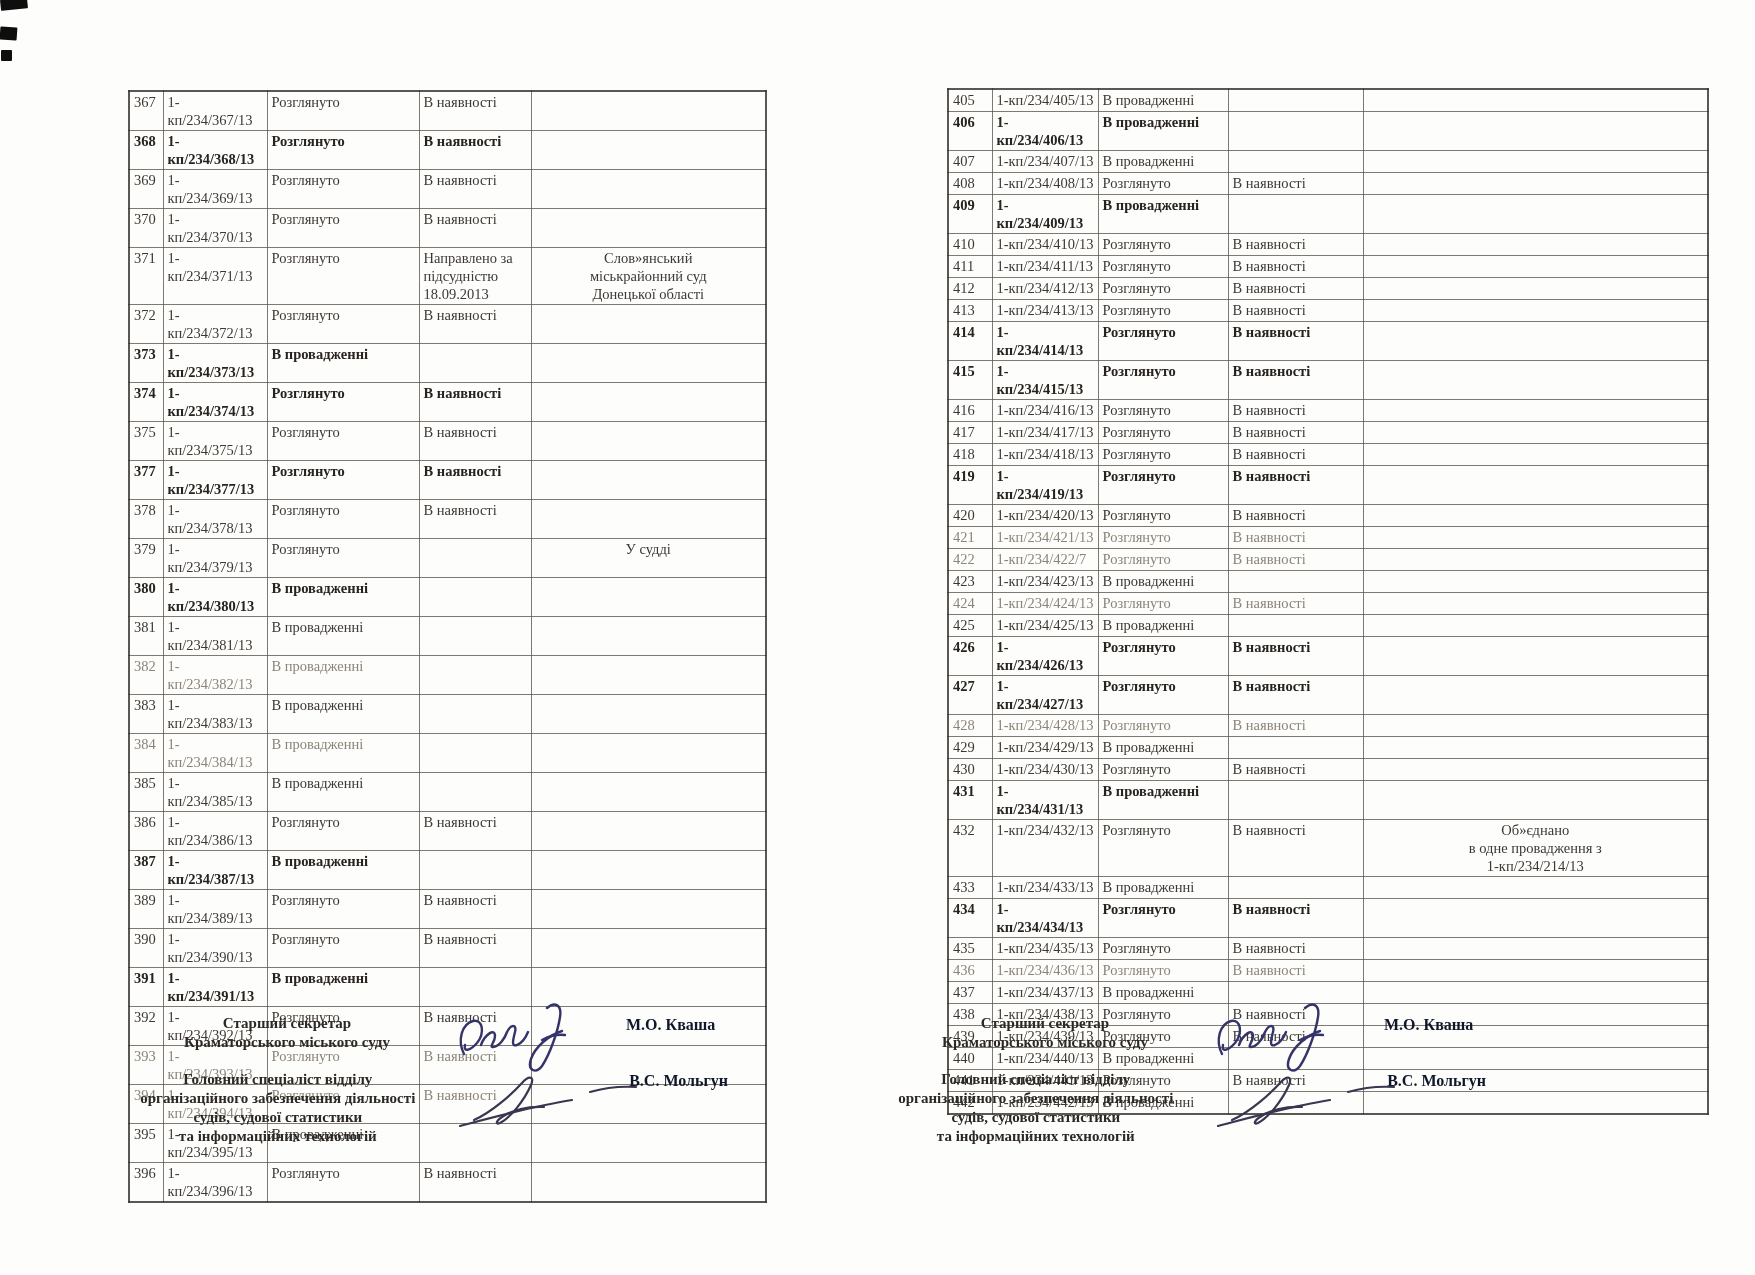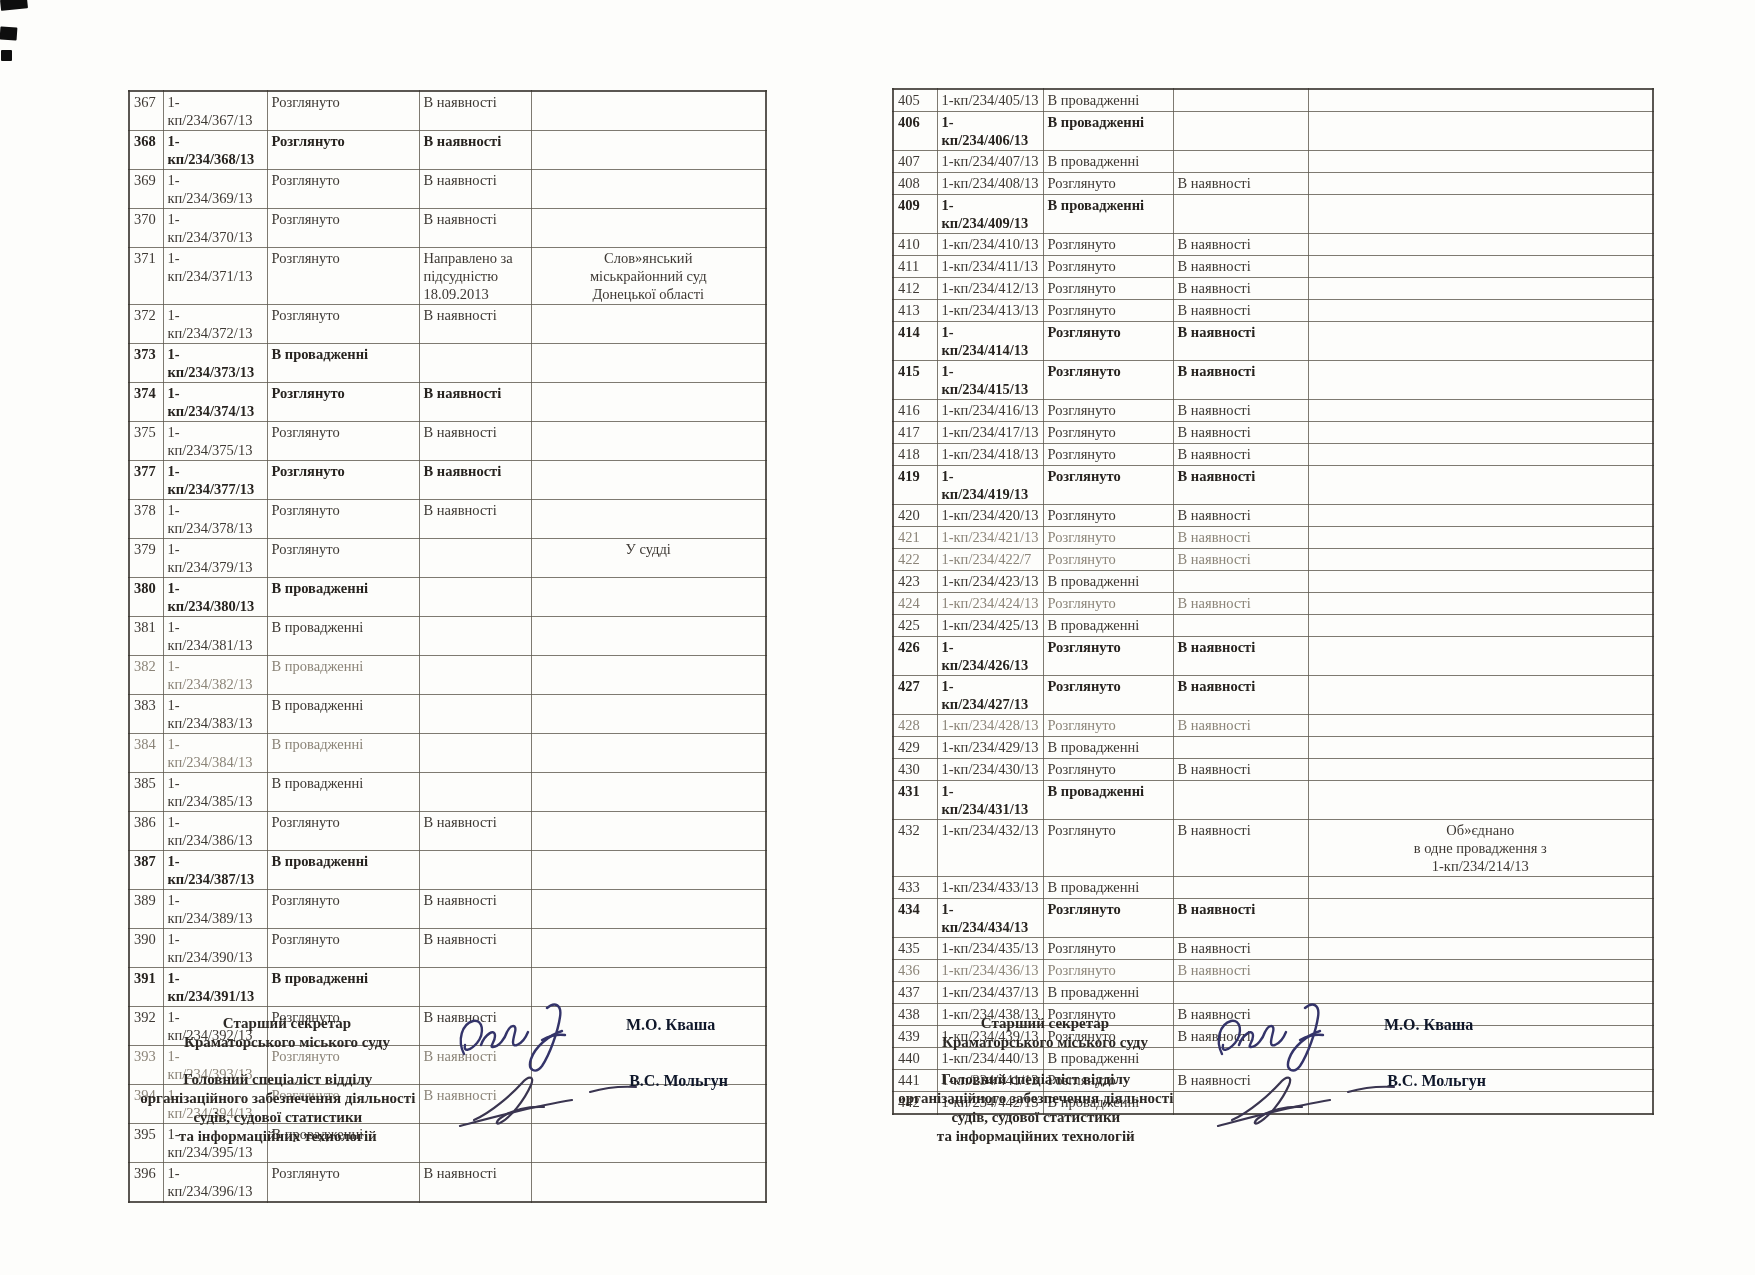--- a/index.html
+++ b/index.html
@@ -15,21 +15,21 @@
   .mark1{left:0;top:0;width:27px;height:11px;transform:rotate(-6deg);transform-origin:left top;}
   .mark2{left:0;top:27px;width:17px;height:13px;transform:rotate(4deg);}
   .mark3{left:1px;top:50px;width:11px;height:11px;}
 
   
   table.case-table{
     position:absolute;border-collapse:collapse;table-layout:fixed;
     font-size:14.5px;color:#3d3833;
   }
   table.left-table{left:128px;top:90px;width:637px;}
-  table.right-table{left:892px;top:88px;width:760px;}
+  table.right-table{left:947px;top:88px;width:760px;}
   table.case-table{border:2px solid rgba(62,58,52,.85);}
   table.case-table td{
     border:1px solid rgba(94,89,79,.8);
     height:19px;line-height:18px;padding:1px 4px;
     overflow:hidden;vertical-align:top;
   }
   td.avail,td.note{white-space:pre-line;}
   td.note{text-align:center;}
   td.pad{padding-bottom:20px;}
   tr.bold td{font-weight:700;color:#27231f;}

